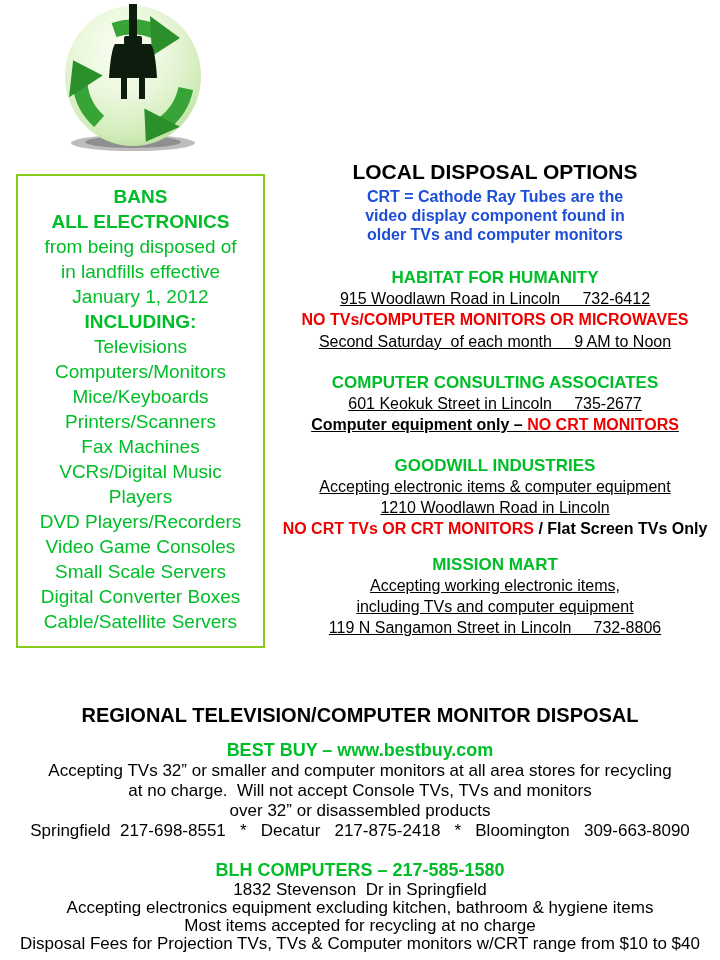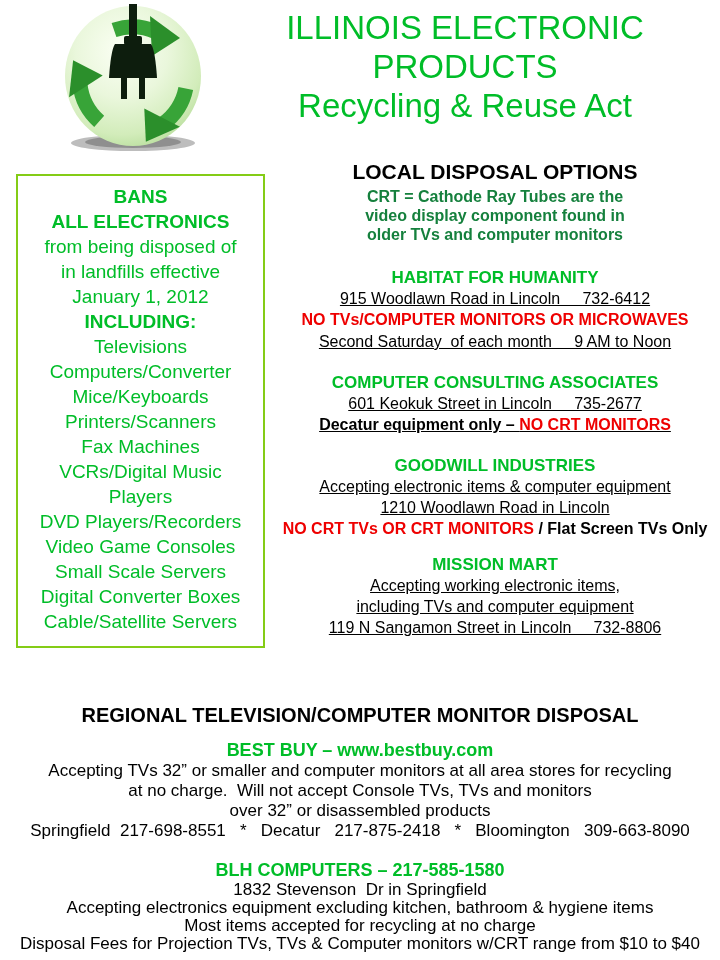--- a/index.html
+++ b/index.html
@@ -21,21 +21,21 @@
   
   .bans-box{
     position:absolute;left:16px;top:174px;width:245px;height:462px;
     border:2px solid #84cc16;text-align:center;color:#00BD28;
     font-size:19px;line-height:25px;padding-top:8px;box-sizing:content-box;
   }
 
   
   .local{position:absolute;left:275px;top:160px;width:440px;text-align:center;}
   .local-title{font-size:21px;line-height:24px;font-weight:bold;color:#000;}
-  .crt-note{color:#15803d;font-weight:bold;font-size:16px;line-height:19px;margin-top:3px;}
+  .crt-note{color:#1d4ed8;font-weight:bold;font-size:16px;line-height:19px;margin-top:3px;}
   .venue{color:#000;}
   .venue-name{color:#00BD28;font-weight:bold;font-size:17px;line-height:20px;}
   .vline{font-size:16px;line-height:21px;text-decoration:underline;}
   .warn{color:#EE0000;font-weight:bold;font-size:16px;line-height:22px;}
   .mt-habitat{margin-top:24px;}
   .mt-cca{margin-top:21px;}
   .mt-goodwill{margin-top:21px;}
   .mt-mission{margin-top:15px;}
 
   
@@ -75,35 +75,30 @@
     </g>
     <g fill="#0d1d0d">
       <rect x="77" y="0" width="8" height="36"></rect>
       <rect x="72" y="32" width="18" height="9" rx="2"></rect>
       <path d="M63,40 L99,40 C102,44 104,58 105,74 L57,74 C58,58 60,44 63,40 Z"></path>
       <rect x="69" y="74" width="6" height="21"></rect>
       <rect x="87" y="74" width="6" height="21"></rect>
     </g>
   </svg>
 
-  <div class="title">
-    <div data-bind="header.title_line1">ILLINOIS ELECTRONIC</div>
-    <div data-bind="header.title_line2">PRODUCTS</div>
-    <div data-bind="header.title_line3">Recycling &amp; Reuse Act</div>
-  </div>
 
   <aside class="bans-box">
     <div class="bold" data-bind="bans_box.heading1">BANS</div>
     <div class="bold" data-bind="bans_box.heading2">ALL ELECTRONICS</div>
     <div data-bind="bans_box.body1">from being disposed of</div>
     <div data-bind="bans_box.body2">in landfills effective</div>
     <div data-bind="bans_box.body3">January 1, 2012</div>
     <div class="bold" data-bind="bans_box.including_label">INCLUDING:</div>
     <div data-bind="bans_box.items.0">Televisions</div>
-    <div data-bind="bans_box.items.1">Computers/Converter</div>
+    <div data-bind="bans_box.items.1">Computers/Monitors</div>
     <div data-bind="bans_box.items.2">Mice/Keyboards</div>
     <div data-bind="bans_box.items.3">Printers/Scanners</div>
     <div data-bind="bans_box.items.4">Fax Machines</div>
     <div data-bind="bans_box.items.5">VCRs/Digital Music</div>
     <div data-bind="bans_box.items.6">Players</div>
     <div data-bind="bans_box.items.7">DVD Players/Recorders</div>
     <div data-bind="bans_box.items.8">Video Game Consoles</div>
     <div data-bind="bans_box.items.9">Small Scale Servers</div>
     <div data-bind="bans_box.items.10">Digital Converter Boxes</div>
     <div data-bind="bans_box.items.11">Cable/Satellite Servers</div>
@@ -120,21 +115,21 @@
     <div class="venue mt-habitat">
       <div class="venue-name" data-bind="local.habitat.name">HABITAT FOR HUMANITY</div>
       <div class="vline" data-bind="local.habitat.address">915 Woodlawn Road in Lincoln     732-6412</div>
       <div class="warn" data-bind="local.habitat.warning">NO TVs/COMPUTER MONITORS OR MICROWAVES</div>
       <div class="vline" data-bind="local.habitat.schedule">Second Saturday  of each month     9 AM to Noon</div>
     </div>
 
     <div class="venue mt-cca">
       <div class="venue-name" data-bind="local.cca.name">COMPUTER CONSULTING ASSOCIATES</div>
       <div class="vline" data-bind="local.cca.address">601 Keokuk Street in Lincoln     735-2677</div>
-      <div class="vline bold"><span data-bind="local.cca.note_black">Decatur equipment only – </span><span class="red" data-bind="local.cca.note_red">NO CRT MONITORS</span></div>
+      <div class="vline bold"><span data-bind="local.cca.note_black">Computer equipment only – </span><span class="red" data-bind="local.cca.note_red">NO CRT MONITORS</span></div>
     </div>
 
     <div class="venue mt-goodwill">
       <div class="venue-name" data-bind="local.goodwill.name">GOODWILL INDUSTRIES</div>
       <div class="vline" data-bind="local.goodwill.line1">Accepting electronic items &amp; computer equipment</div>
       <div class="vline" data-bind="local.goodwill.line2">1210 Woodlawn Road in Lincoln</div>
       <div class="warn"><span data-bind="local.goodwill.warning_red">NO CRT TVs OR CRT MONITORS</span><span style="color:#000" data-bind="local.goodwill.warning_black"> / Flat Screen TVs Only</span></div>
     </div>
 
     <div class="venue mt-mission">

